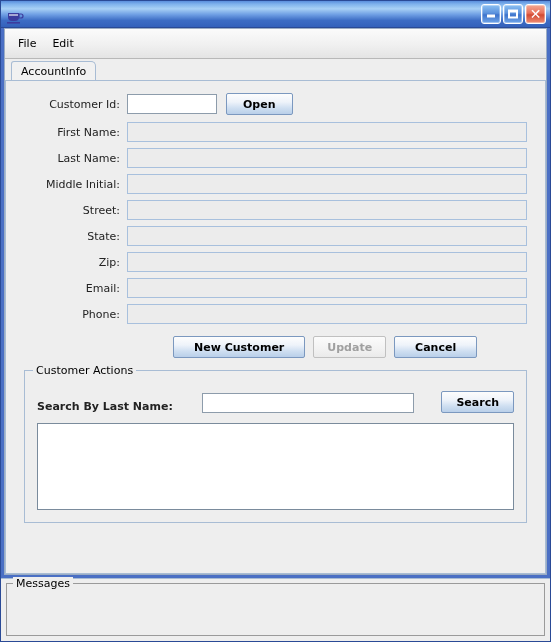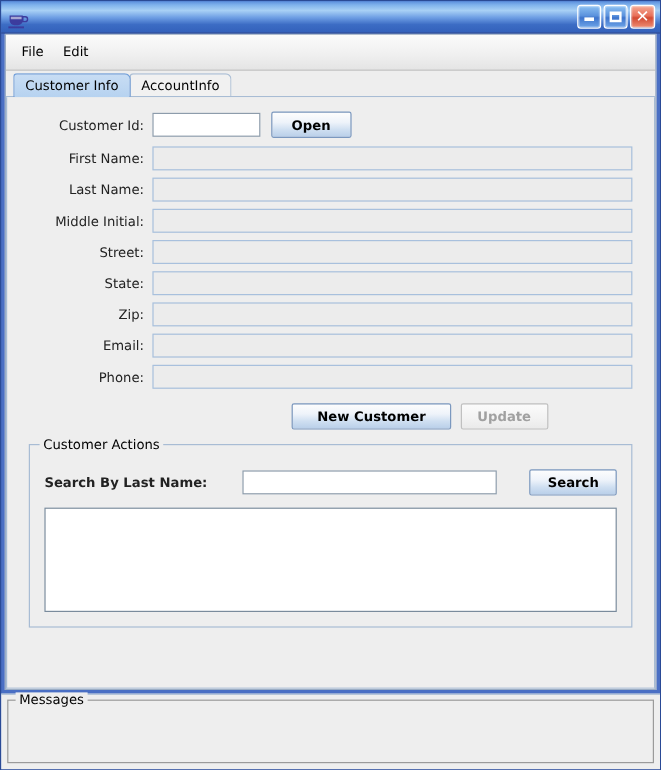--- a/index.html
+++ b/index.html
@@ -255,21 +255,21 @@
     background: linear-gradient(to bottom, #fbfbfb 0%, #f2f2f2 60%, #eaeaea 100%);
     cursor: default;
   }
   .btn.open-btn {
     margin-left: 9px;
     padding: 3px 16px;
   }
 
   .buttonrow {
     display: flex;
-    justify-content: center;
+    justify-content: flex-start;
     gap: 8px;
     padding: 6px 18px 0 0;
     margin-left: 167px;
     margin-top: 5px;
   }
   .buttonrow .btn { min-width: 0; padding: 3px 13px; }
   .buttonrow .btn.wide { padding: 3px 20px; }
 
   
   .group {
@@ -285,21 +285,21 @@
     left: 8px;
     background: #eeeeee;
     padding: 0 3px;
     font-size: 11px;
     color: #000000;
     white-space: nowrap;
   }
 
   .searchrow {
     display: flex;
-    align-items: center;
+    align-items: flex-end;
     padding: 6px 0 0 0;
     gap: 19px;
   }
   .searchlabel {
     font-size: 11px;
     font-weight: bold;
     color: #222222;
     margin-right: 10px;
     white-space: nowrap;
   }
@@ -383,23 +383,20 @@
   </div>
 
   <div class="client">
 
     <div class="menubar">
       <div class="menu-item">File</div>
       <div class="menu-item">Edit</div>
     </div>
 
     <div class="tabstrip">
-      <div class="tab selected">
-        <span>Customer Info</span>
-      </div>
       <div class="tab">
         <span>AccountInfo</span>
       </div>
     </div>
 
     <div class="tabpane">
 
       <div class="form">
 
         <div class="form-row first">
@@ -448,20 +445,21 @@
         <div class="form-row">
           <div class="flabel">Phone:</div>
           <div class="field"></div>
         </div>
 
       </div>
 
       <div class="buttonrow">
         <div class="btn wide">New Customer</div>
         <div class="btn disabled">Update</div>
+        <div class="btn wide">Cancel</div>
       </div>
 
       <div class="group">
         <div class="group-title">Customer Actions</div>
 
         <div class="searchrow">
           <div class="searchlabel">Search By Last Name:</div>
           <div class="searchinput"></div>
           <div class="btn search-btn">Search</div>
         </div>

